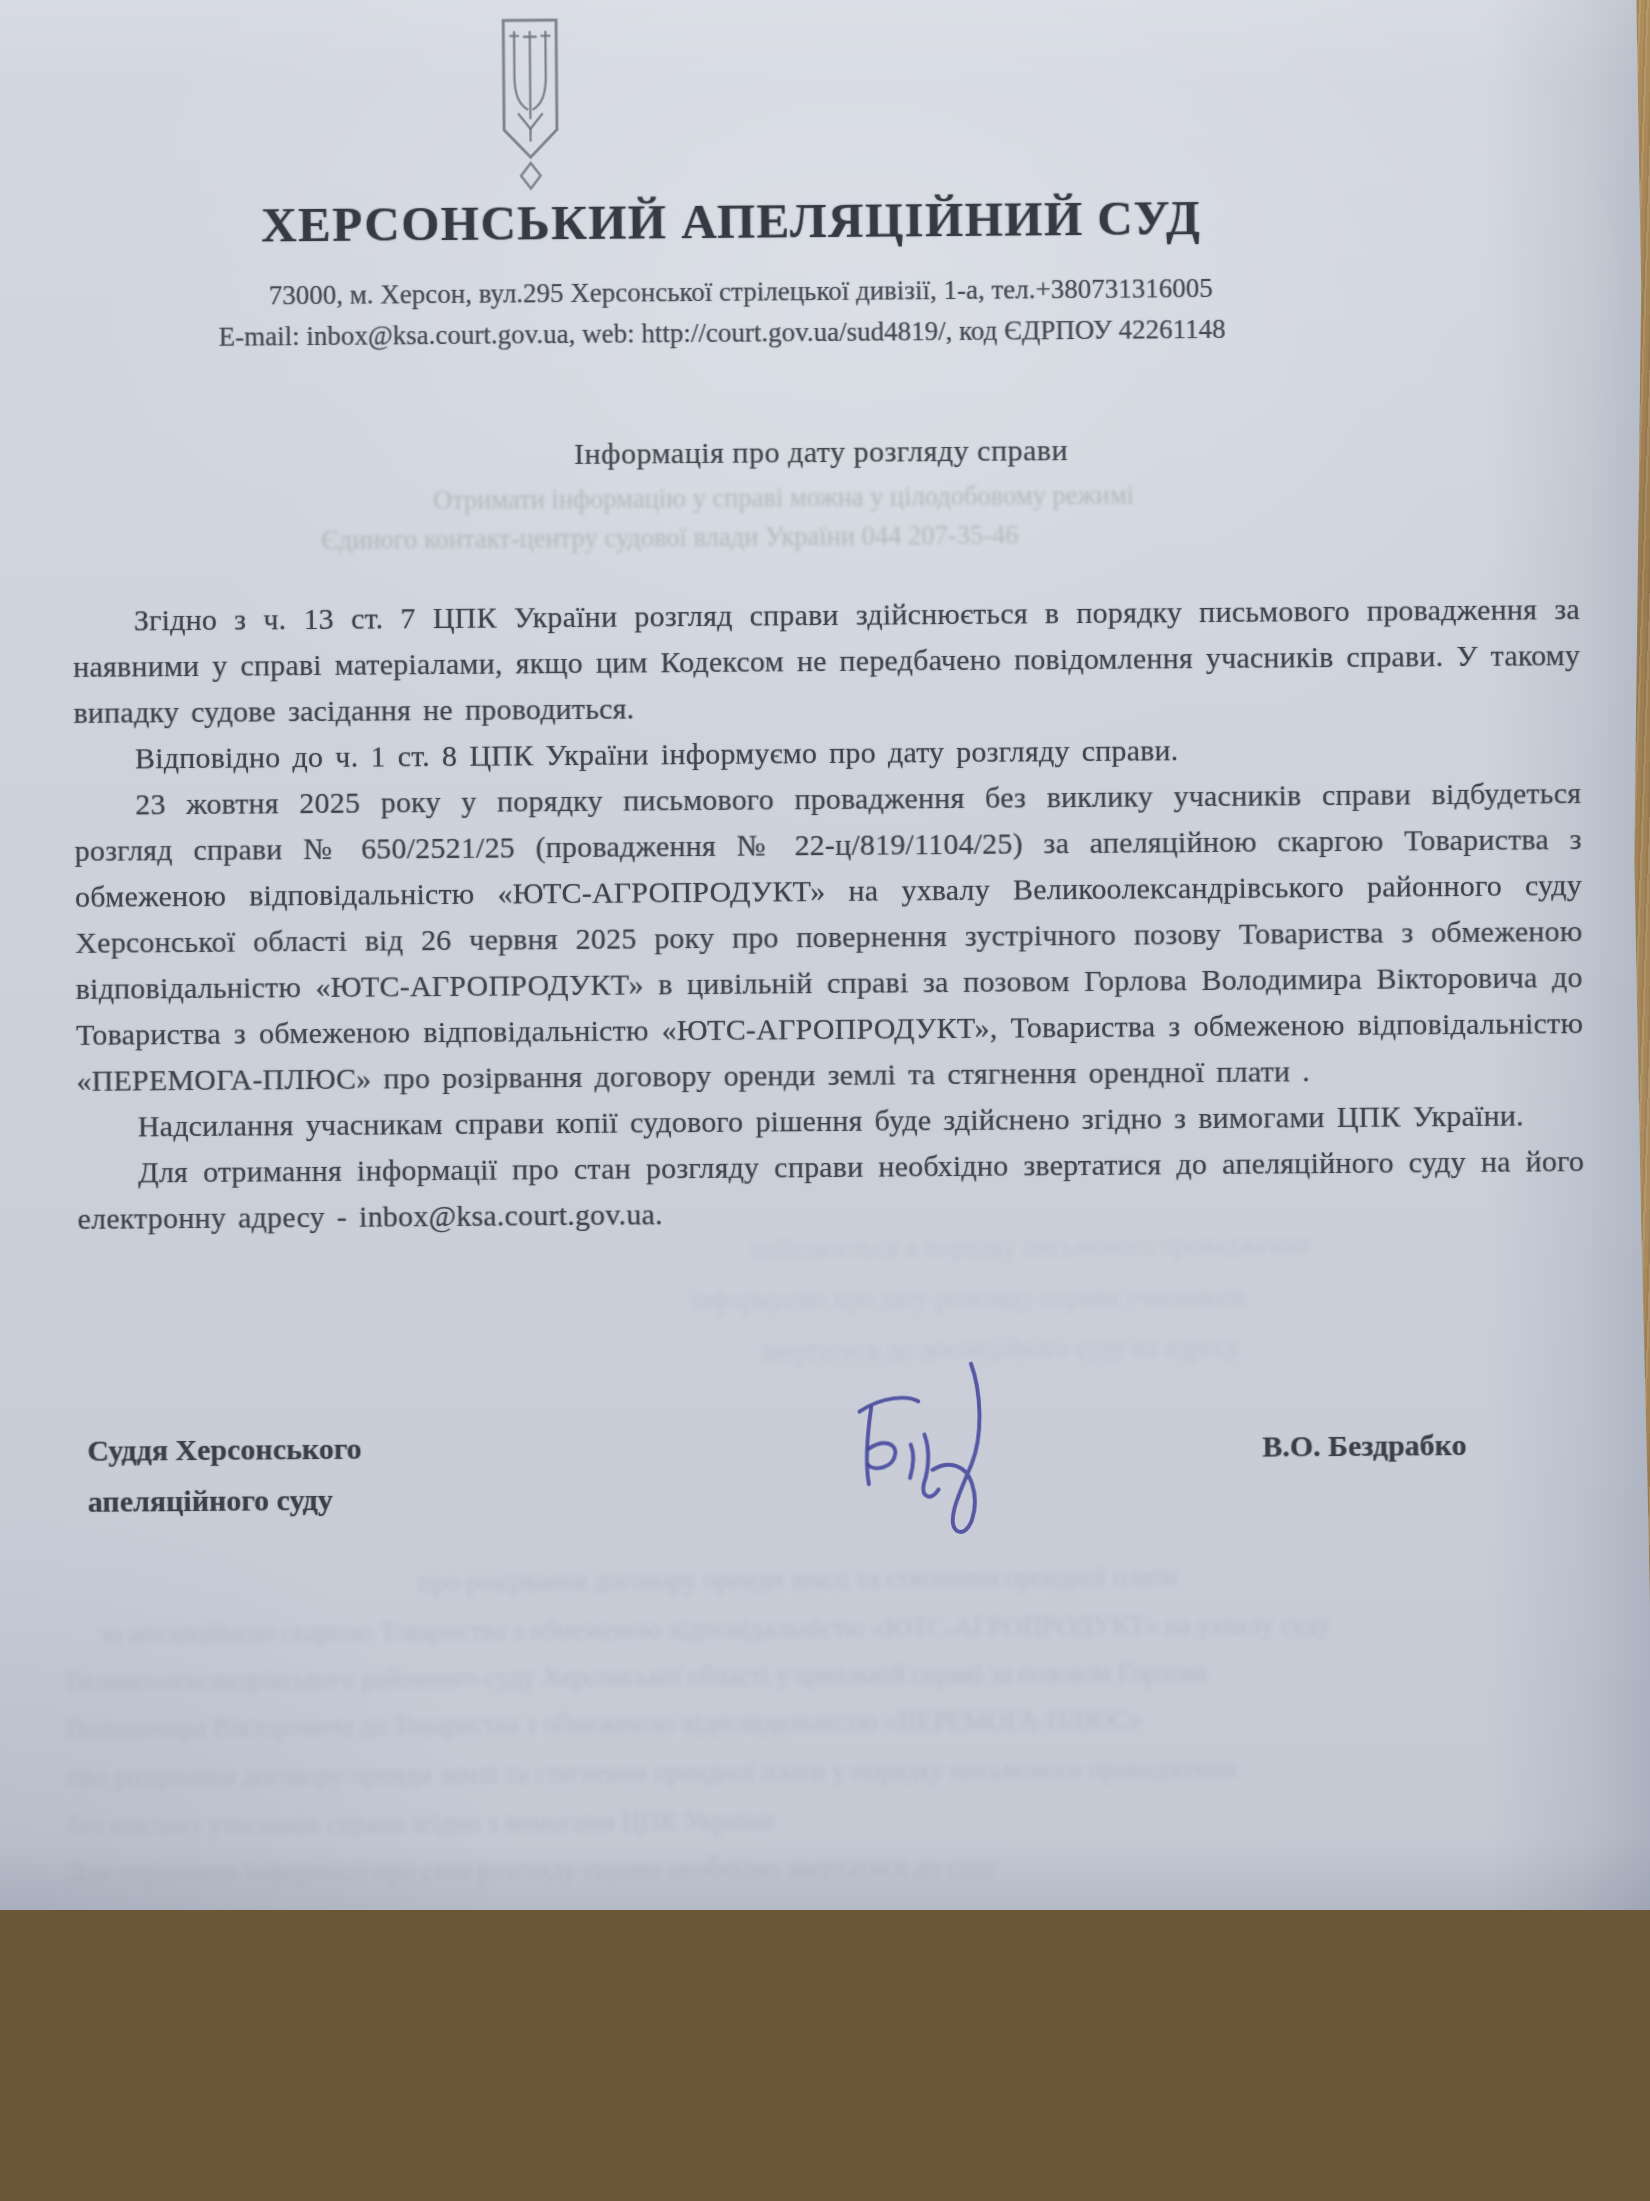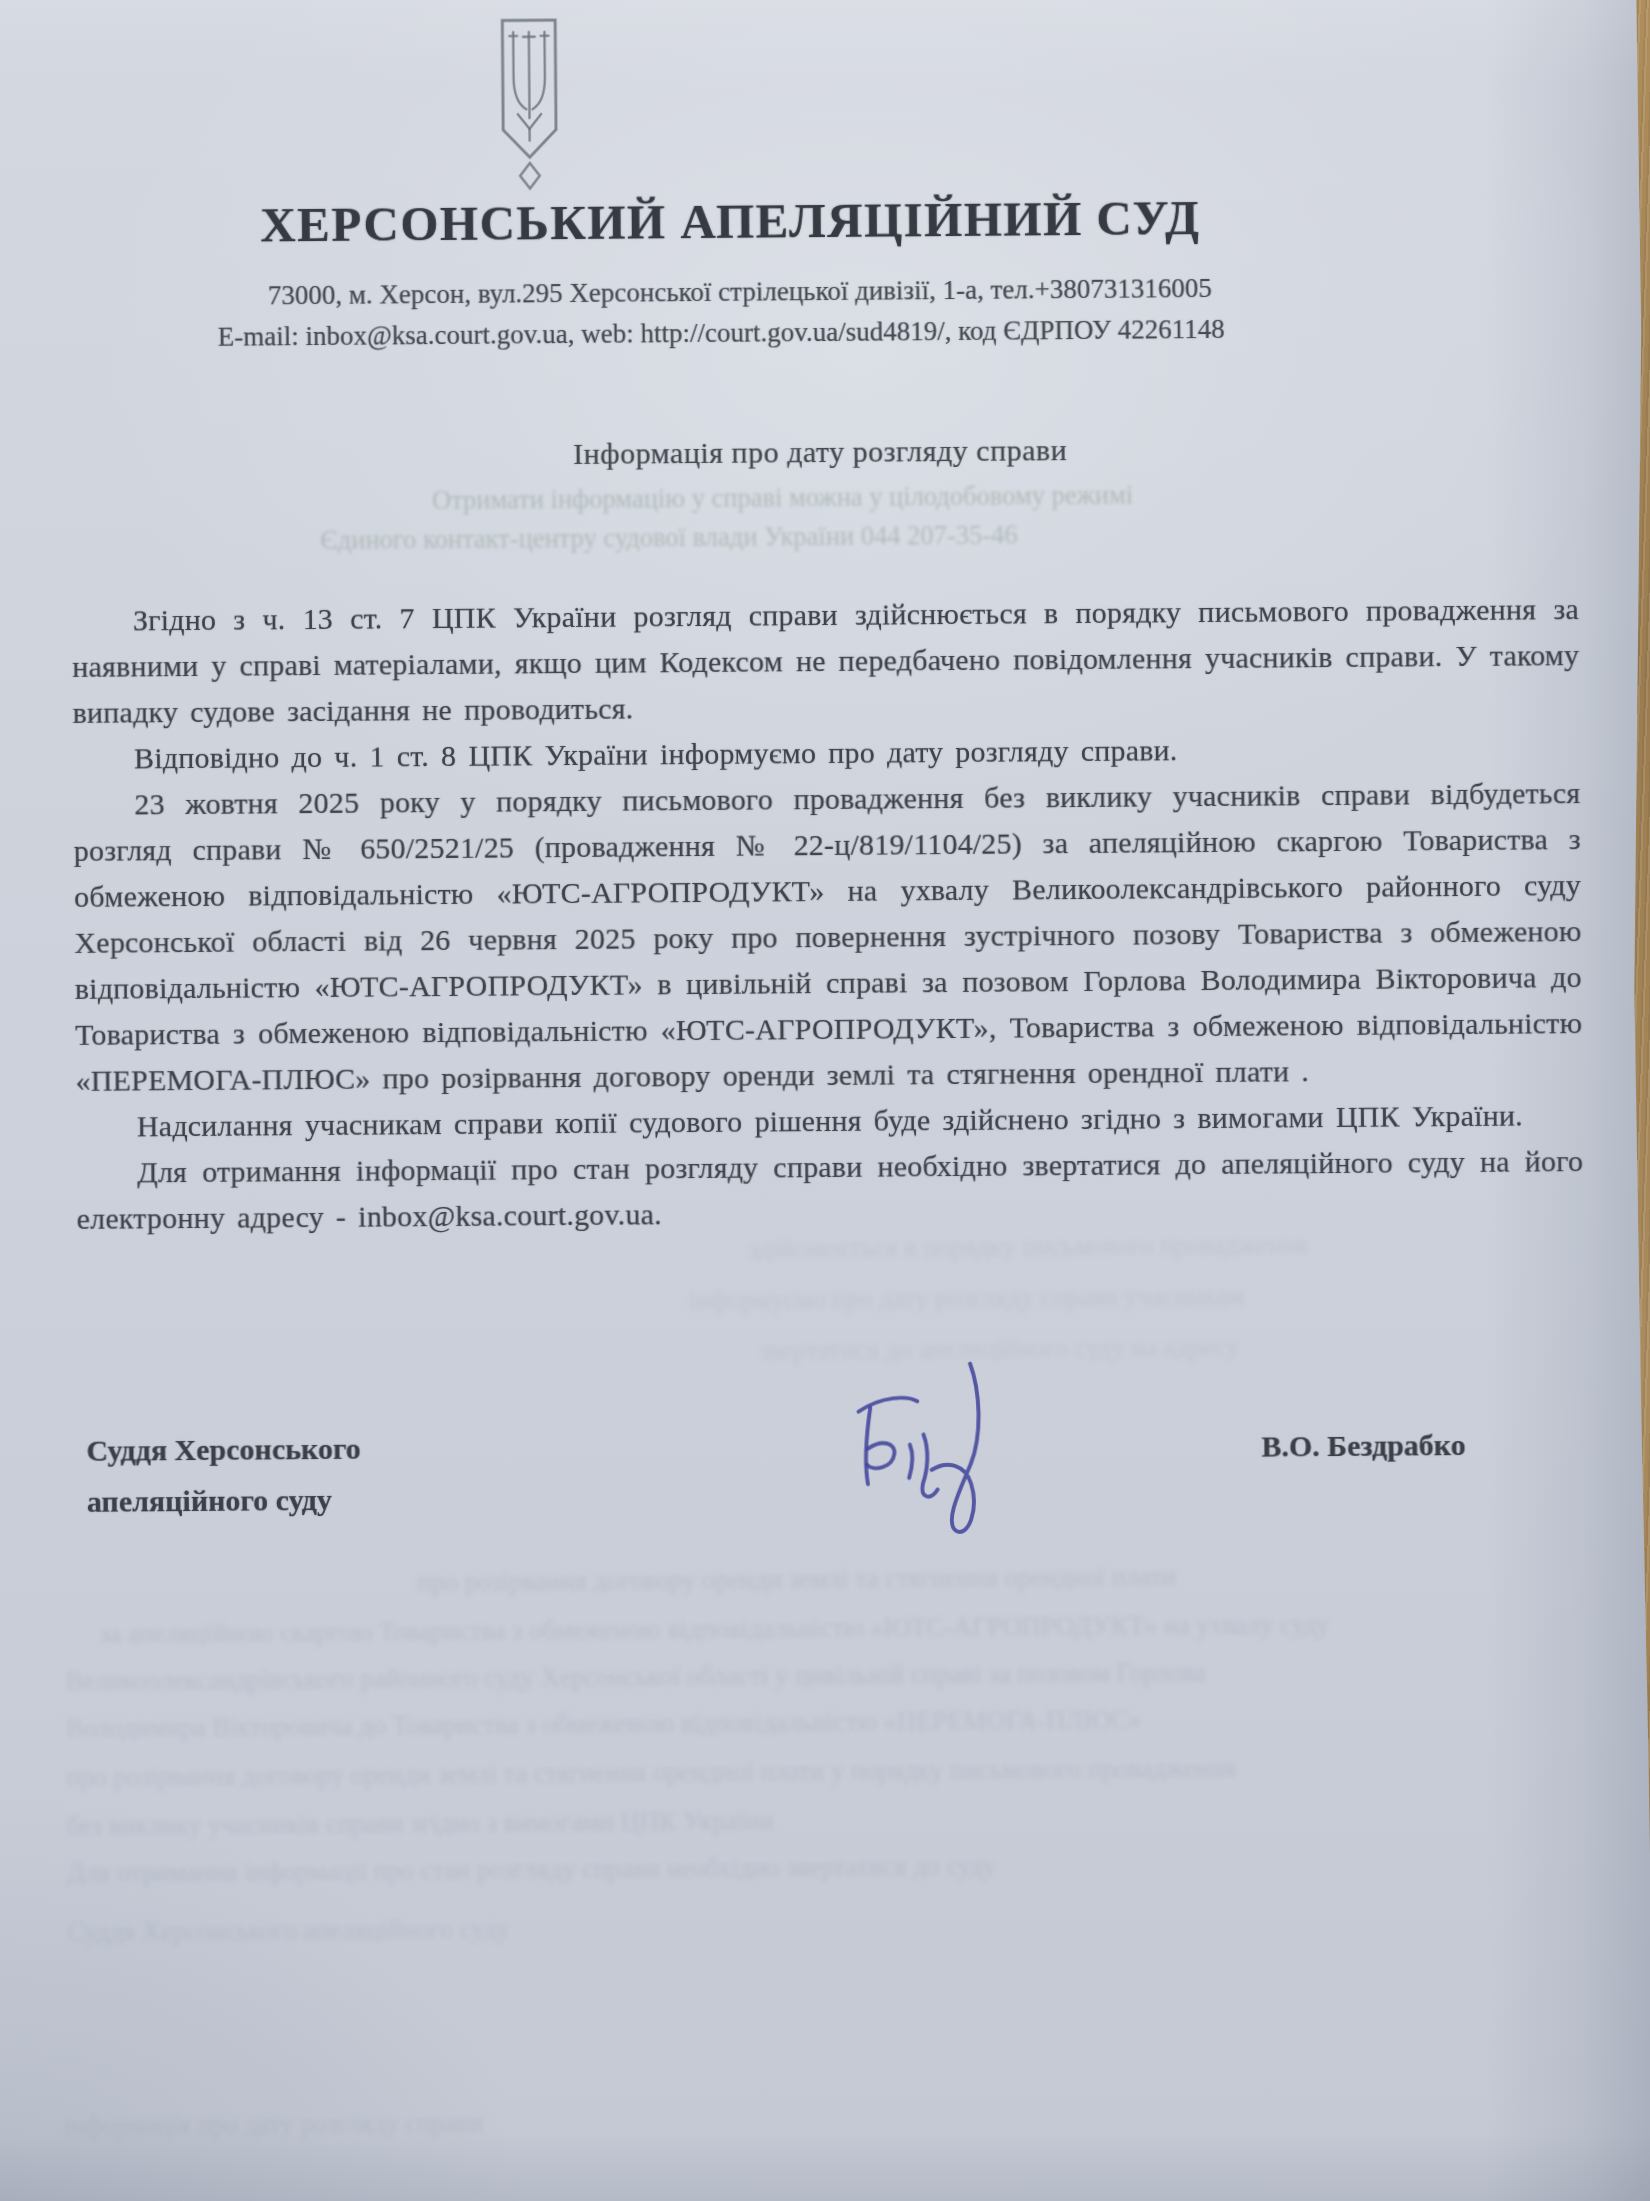--- a/index.html
+++ b/index.html
@@ -1,16 +1,16 @@
 <!DOCTYPE html>
 <html><head>
 <meta charset="utf-8">
 <style>
   html,body{margin:0;padding:0;background:#6b5636;}
-  .scene{position:relative;width:1651px;height:2201px;overflow:hidden;
+  .scene{position:relative;width:1651px;height:1910px;overflow:hidden;
          font-family:"Liberation Serif","DejaVu Serif",serif;}
   
   .wood{position:absolute;inset:0;
         background:linear-gradient(175deg,#b3925f 0%,#9a7c50 35%,#ab8c5e 65%,#8d7147 100%);}
   .wood:after{content:"";position:absolute;inset:0;
         background:repeating-linear-gradient(92deg,rgba(255,255,255,.10) 0 2px,rgba(0,0,0,0) 2px 5.9px,rgba(0,0,0,.06) 5.9px 7.8px);}
   
   .paper{position:absolute;inset:0;
      clip-path:polygon(0 0,calc(100% - 14.7px) 0,calc(100% - 9.8px) 15%,calc(100% - 16.7px) 45%,calc(100% - 9.8px) 64%,calc(100% - 2.9px) 79%,100% 87%,100% 100%,0 100%);
      background:

